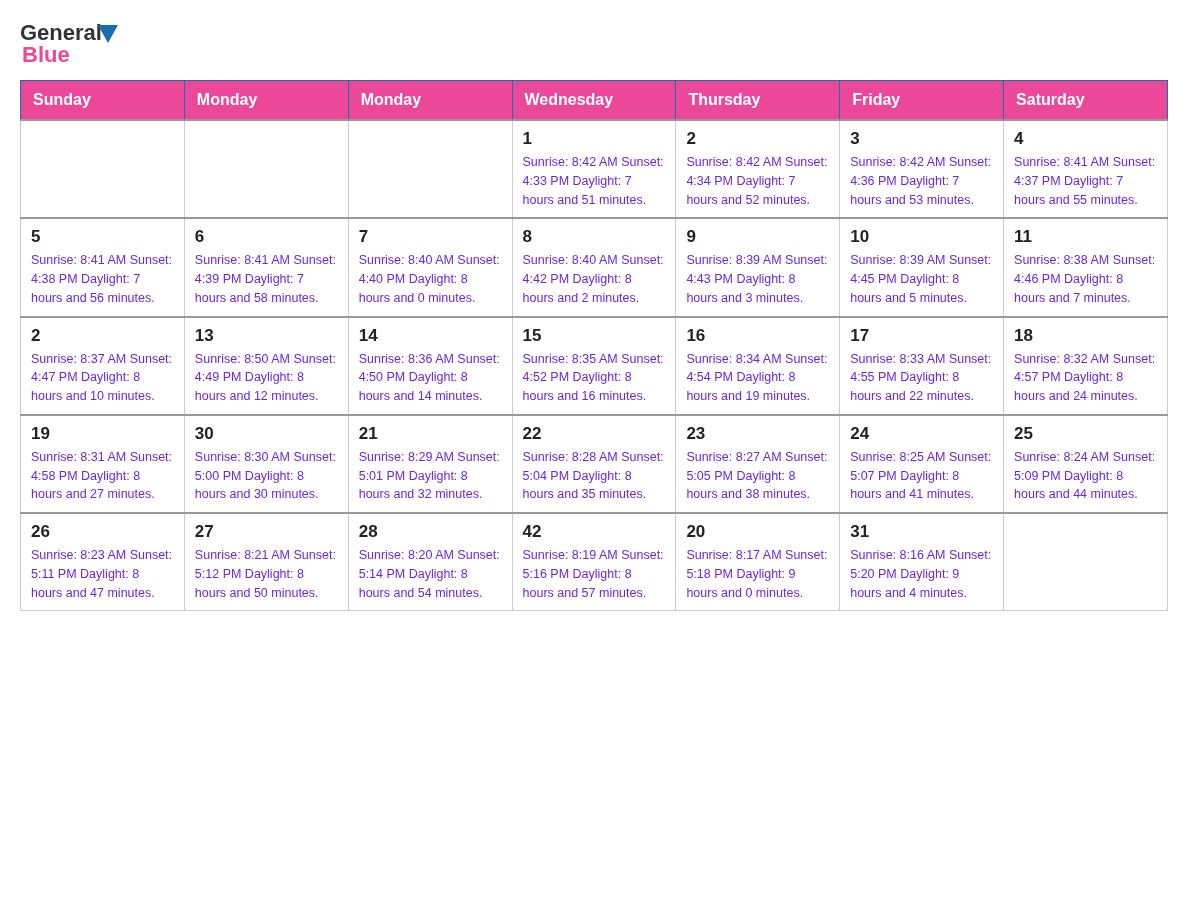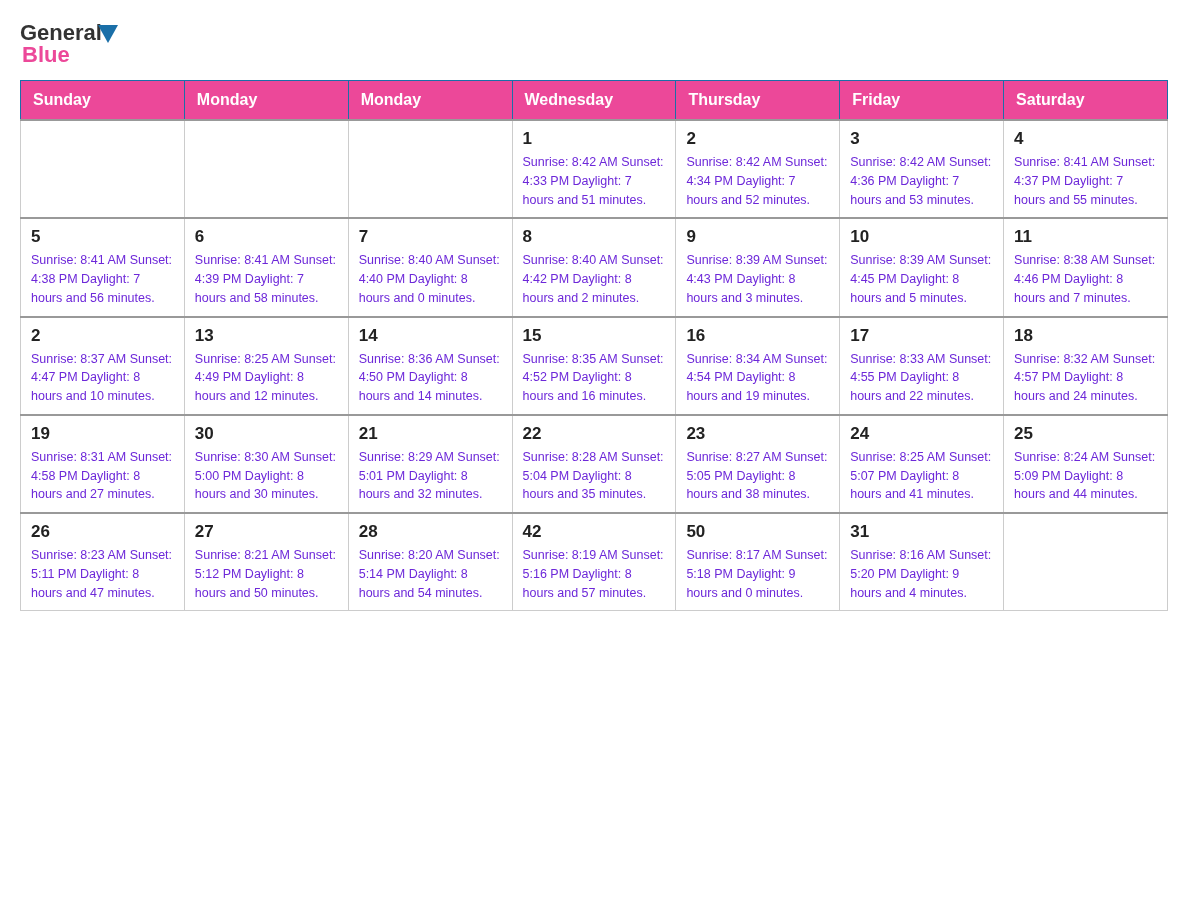--- a/index.html
+++ b/index.html
@@ -210,21 +210,21 @@
       <tr class="week-row">
         <td>
           <span class="day-number">2</span>
           <div class="day-info">Sunrise: 8:37 AM
 Sunset: 4:47 PM
 Daylight: 8 hours
 and 10 minutes.</div>
         </td>
         <td>
           <span class="day-number">13</span>
-          <div class="day-info">Sunrise: 8:25 AM
+          <div class="day-info">Sunrise: 8:50 AM
 Sunset: 4:49 PM
 Daylight: 8 hours
 and 12 minutes.</div>
         </td>
         <td>
           <span class="day-number">14</span>
           <div class="day-info">Sunrise: 8:36 AM
 Sunset: 4:50 PM
 Daylight: 8 hours
 and 14 minutes.</div>
@@ -332,21 +332,21 @@
 and 54 minutes.</div>
         </td>
         <td>
           <span class="day-number">42</span>
           <div class="day-info">Sunrise: 8:19 AM
 Sunset: 5:16 PM
 Daylight: 8 hours
 and 57 minutes.</div>
         </td>
         <td>
-          <span class="day-number">50</span>
+          <span class="day-number">20</span>
           <div class="day-info">Sunrise: 8:17 AM
 Sunset: 5:18 PM
 Daylight: 9 hours
 and 0 minutes.</div>
         </td>
         <td>
           <span class="day-number">31</span>
           <div class="day-info">Sunrise: 8:16 AM
 Sunset: 5:20 PM
 Daylight: 9 hours

